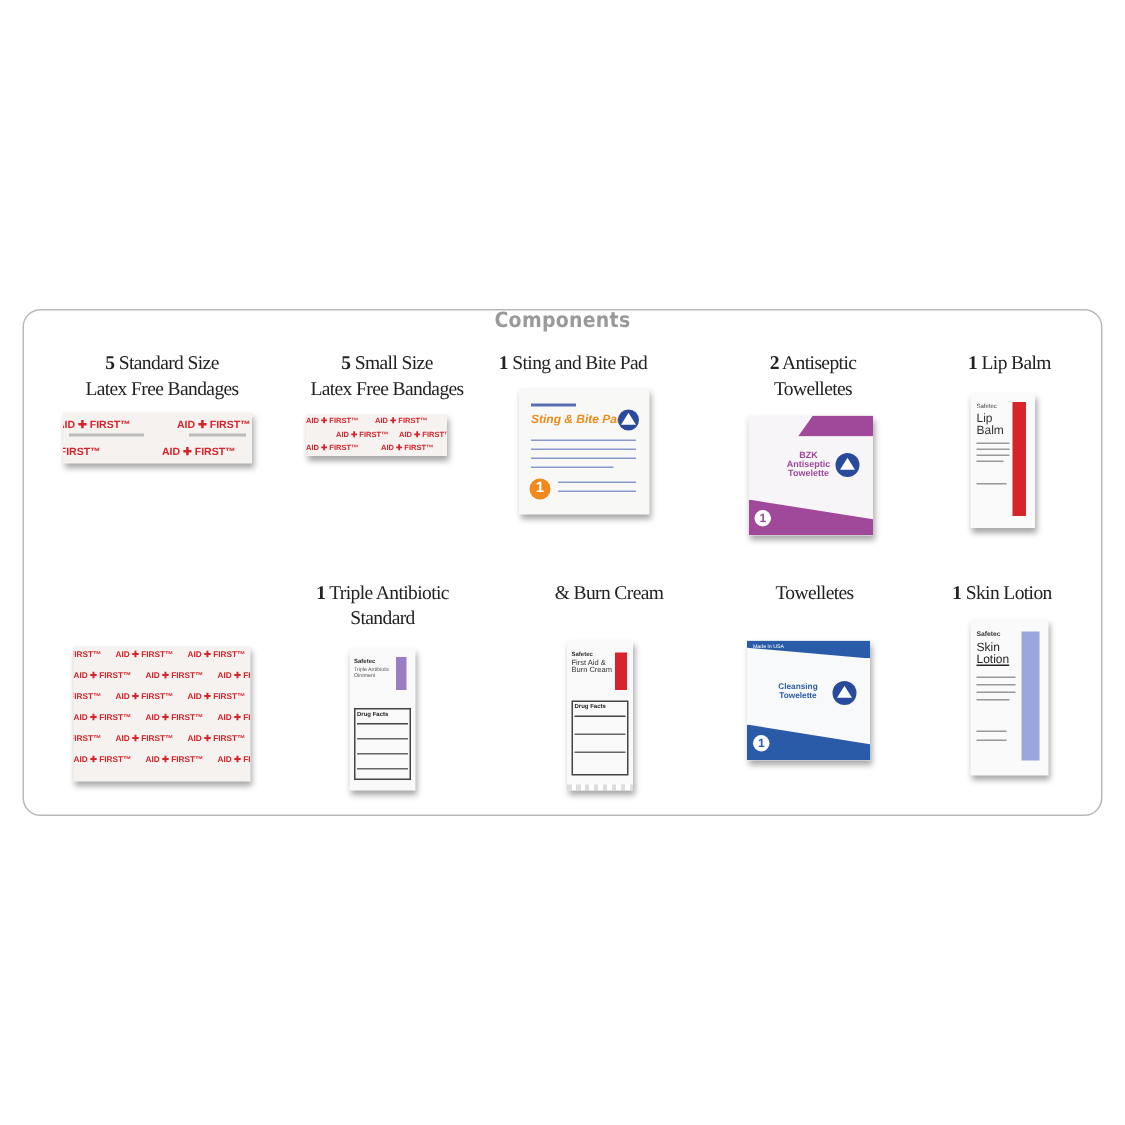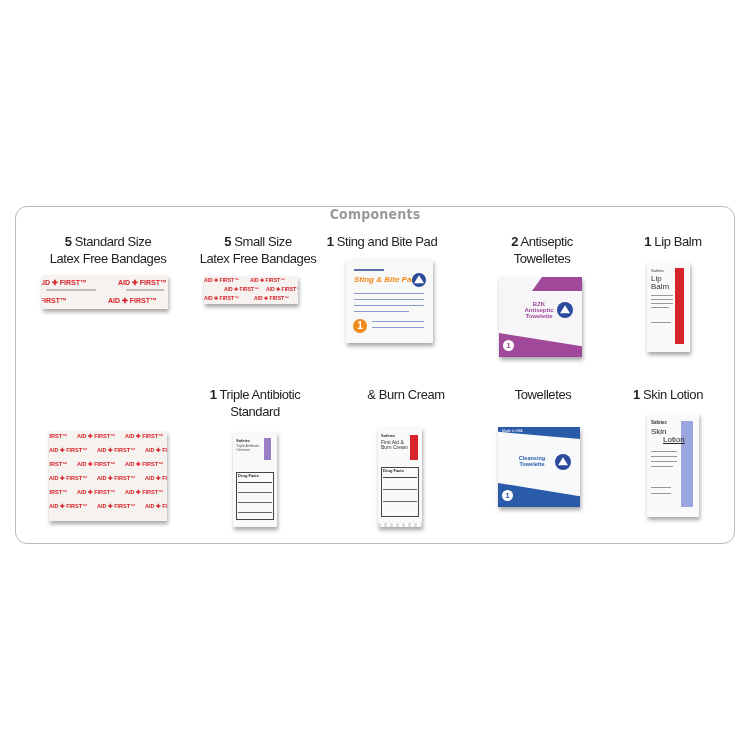--- a/index.html
+++ b/index.html
@@ -4,21 +4,21 @@
 <style>
   * { box-sizing: border-box; margin: 0; padding: 0; }
   body { width: 750px; height: 750px; background: #ffffff; position: relative; overflow: hidden;
          font-family: "DejaVu Sans Condensed", "DejaVu Sans", sans-serif; }
   .panel { position: absolute; left: 15px; top: 206px; width: 720px; height: 338px;
            border: 1px solid #b9b9b9; border-radius: 12px; background: #fff; }
   .title { position: absolute; left: 0; right: 0; top: 206px; text-align: center;
            font-size: 14px; font-weight: bold; color: #9a9a9a; letter-spacing: 0.2px; }
   .item { position: absolute; text-align: center; }
   .label { font-size: 13px; color: #222; line-height: 17px; white-space: nowrap;
-           font-family: Liberation Sans, sans-serif; letter-spacing: -0.4px; }
+           font-family: Liberation Serif, serif; letter-spacing: -0.4px; }
   .label b { font-weight: bold; }
   .pkg { position: absolute; background: #fbfbfb; box-shadow: 1px 3px 4px rgba(0,0,0,0.35);
          overflow: hidden; }
   .tiny { font-family: "Liberation Sans", sans-serif; position: absolute; white-space: nowrap; }
 
   
   .band { background: #f6f2f0; }
   .aid { color: #d7232a; font-weight: bold; font-size: 7px; font-family: "Liberation Sans", sans-serif; }
   .aidline { position: absolute; left: 0; white-space: nowrap; }
   .sq-line { height: 2px; background: #bcbcbc; position: absolute; }
@@ -163,20 +163,20 @@
   <div class="tiny" style="top:2px;left:4px;font-size:3.5px;color:#fff;">Made in USA</div>
   <div class="tiny" style="top:28px;left:14px;font-size:5.5px;color:#2a5ba8;font-weight:bold;width:40px;white-space:normal;text-align:center;">Cleansing Towelette</div>
   <div class="dy-tri" style="left:57px;top:27px;width:16px;height:16px;"></div>
   <div style="position:absolute;left:0;bottom:0;width:82px;height:24px;background:#2a5ba8;clip-path:polygon(0 0,100% 55%,100% 100%,0 100%);"></div>
   <div class="tiny" style="bottom:6px;left:4px;width:11px;height:11px;border-radius:50%;background:#fff;color:#2a5ba8;font-size:8px;font-weight:bold;text-align:center;line-height:11px;">1</div>
 </div>
 <div class="pkg" style="left:647px;top:413px;width:52px;height:104px;background:#fafafa;">
   <div style="position:absolute;right:6px;top:8px;width:12px;height:86px;background:#9aa6dd;"></div>
   <div class="tiny" style="top:7px;left:4px;font-size:4.5px;color:#333;font-weight:bold;">Safetec</div>
   <div class="tiny" style="top:15px;left:4px;font-size:8px;color:#222;line-height:8px;">Skin</div>
-  <div class="tiny" style="top:23px;left:16px;font-size:8px;color:#222;line-height:8px;text-decoration:underline;">Lotion</div>
+  <div class="tiny" style="top:23px;left:4px;font-size:8px;color:#222;line-height:8px;text-decoration:underline;">Lotion</div>
   <div class="sq-line" style="top:38px;left:4px;width:26px;height:1px;background:#999;"></div>
   <div class="sq-line" style="top:43px;left:4px;width:26px;height:1px;background:#999;"></div>
   <div class="sq-line" style="top:48px;left:4px;width:26px;height:1px;background:#999;"></div>
   <div class="sq-line" style="top:53px;left:4px;width:22px;height:1px;background:#999;"></div>
   <div class="sq-line" style="top:74px;left:4px;width:20px;height:1px;background:#999;"></div>
   <div class="sq-line" style="top:80px;left:4px;width:20px;height:1px;background:#999;"></div>
 </div>
 
 </body></html>

